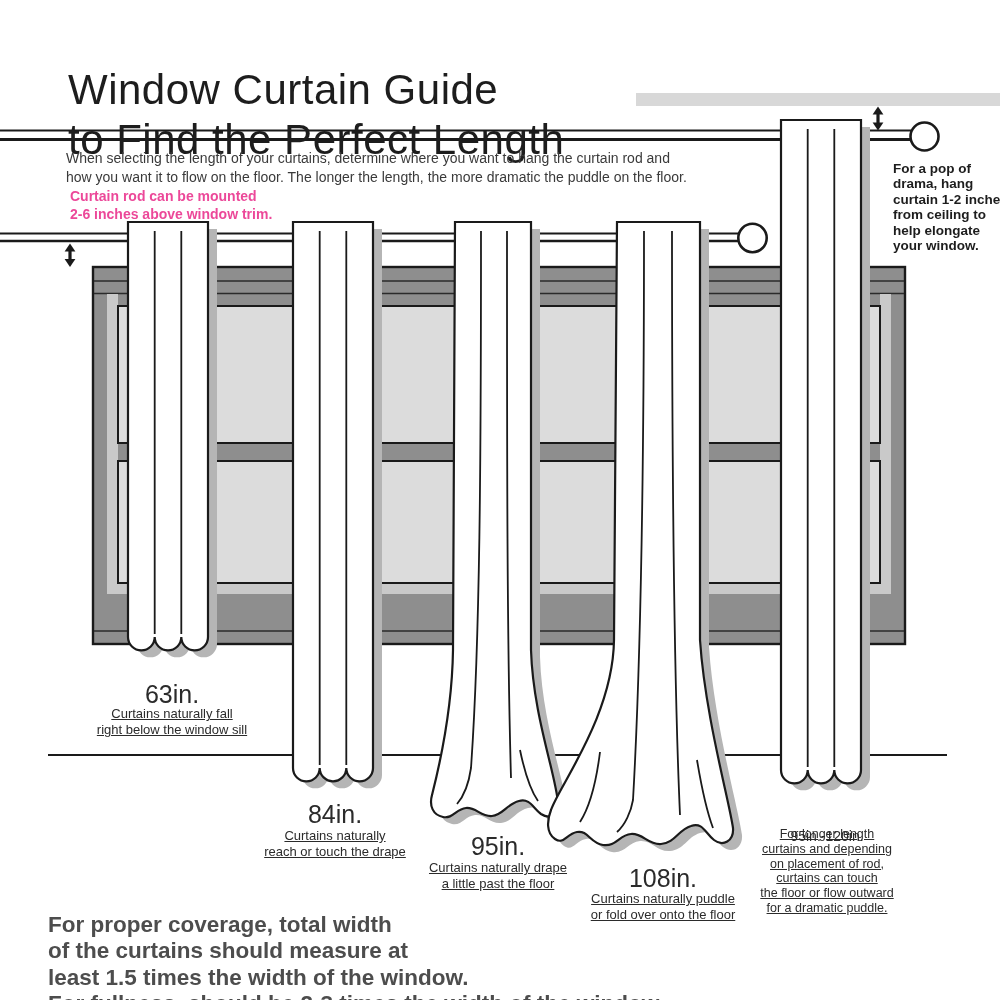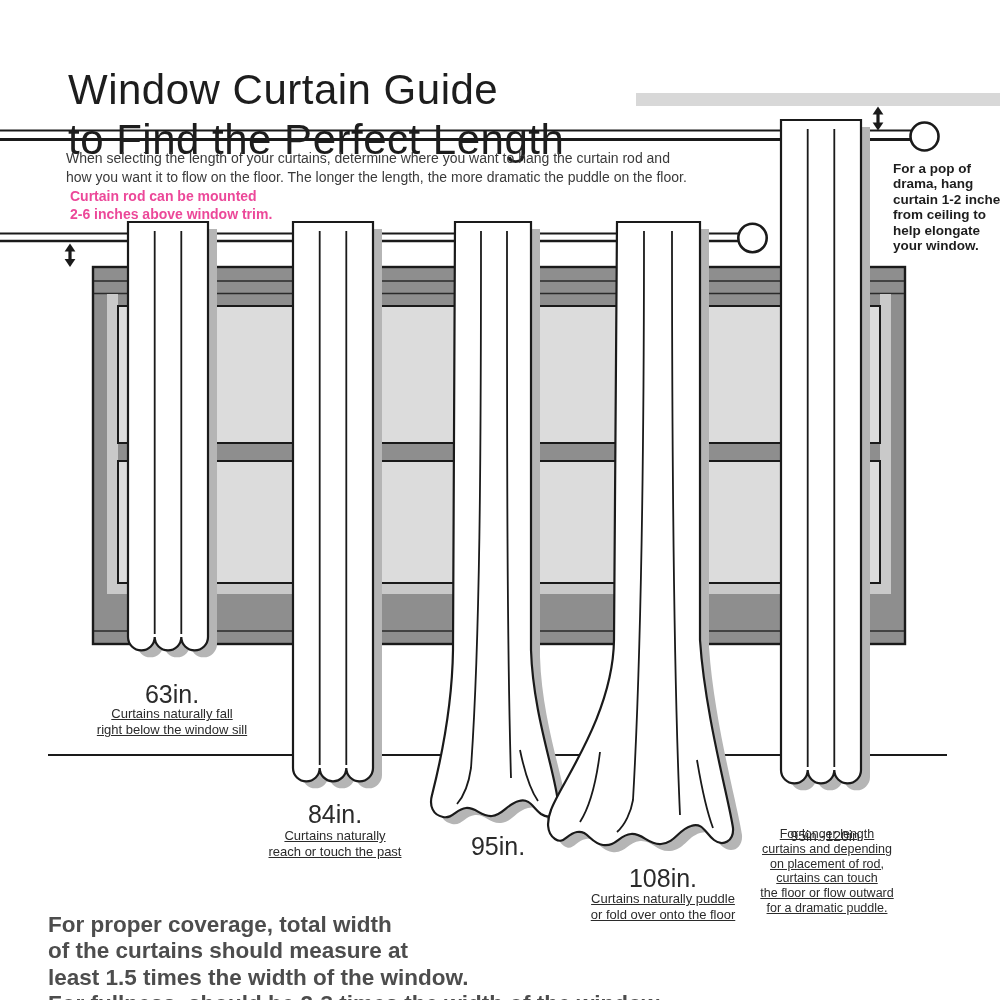--- a/index.html
+++ b/index.html
@@ -106,23 +106,25 @@
 of the curtains should measure at
 least 1.5 times the width of the window.
 For fullness, should be 2-3 times the width of the window.</div>
 
   <div class="len-label" style="left:172px;top:680px">63in.</div>
   <div class="desc-label" style="left:172px;top:706px">Curtains naturally fall
 right below the window sill</div>
 
   <div class="len-label" style="left:335px;top:800px">84in.</div>
   <div class="desc-label" style="left:335px;top:828px">Curtains naturally
-reach or touch the past</div>
+reach or touch the drape</div>
 
   <div class="len-label" style="left:498px;top:832px">95in.</div>
+  <div class="desc-label" style="left:498px;top:860px">Curtains naturally drape
+a little past the floor</div>
 
   <div class="len-label" style="left:663px;top:864px">108in.</div>
   <div class="desc-label" style="left:663px;top:891px">Curtains naturally puddle
 or fold over onto the floor</div>
 
   <div class="len-label small" style="left:827px;top:800px">95in.-120in.</div>
   <div class="desc-label tight" style="left:827px;top:827px;width:200px">For longer length
 curtains and depending
 on placement of rod,
 curtains can touch

